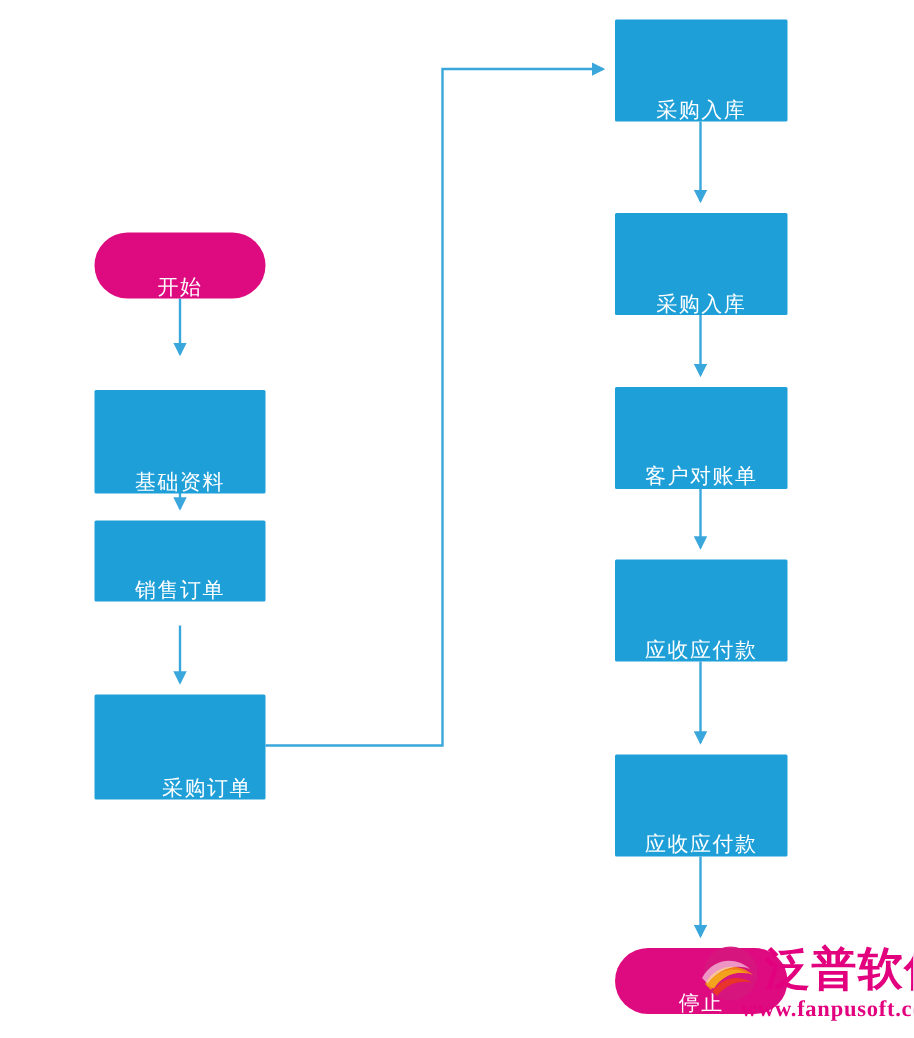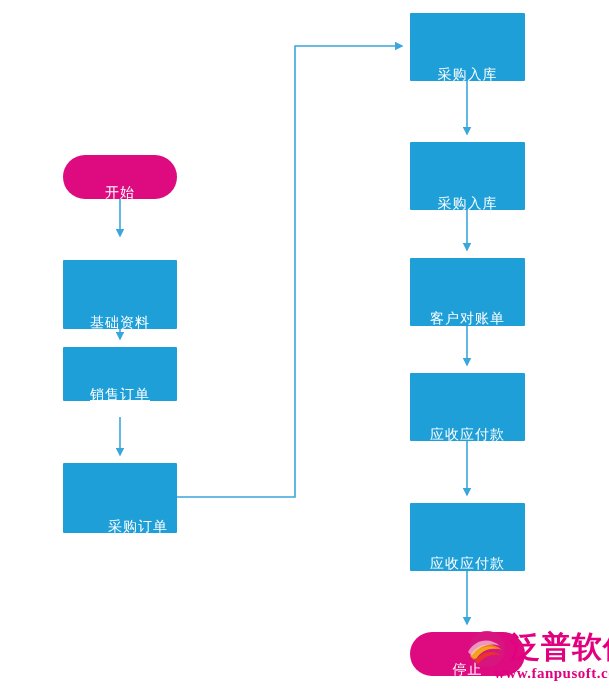--- a/index.html
+++ b/index.html
@@ -107,21 +107,21 @@
   </svg>
 
   <div class="node terminator" style="left:63px; top:155px; width:114px; height:44px;">
     <span>开始</span>
   </div>
 
   <div class="node process" style="left:63px; top:244px; width:114px; height:69px;margin-top:16px;">
     <span>基础资料</span>
   </div>
 
-  <div class="node process" style="left:63px; top:347px; width:114px; height:54px;text-decoration:underline;">
+  <div class="node process" style="left:63px; top:347px; width:114px; height:54px;">
     <span>销售订单</span>
   </div>
 
   <div class="node process" style="left:63px; top:463px; width:114px; height:70px;padding-left:36px;">
     <span>采购订单</span>
   </div>
 
   <div class="node process" style="left:410px; top:13px; width:115px; height:68px;">
     <span>采购入库</span>
   </div>

